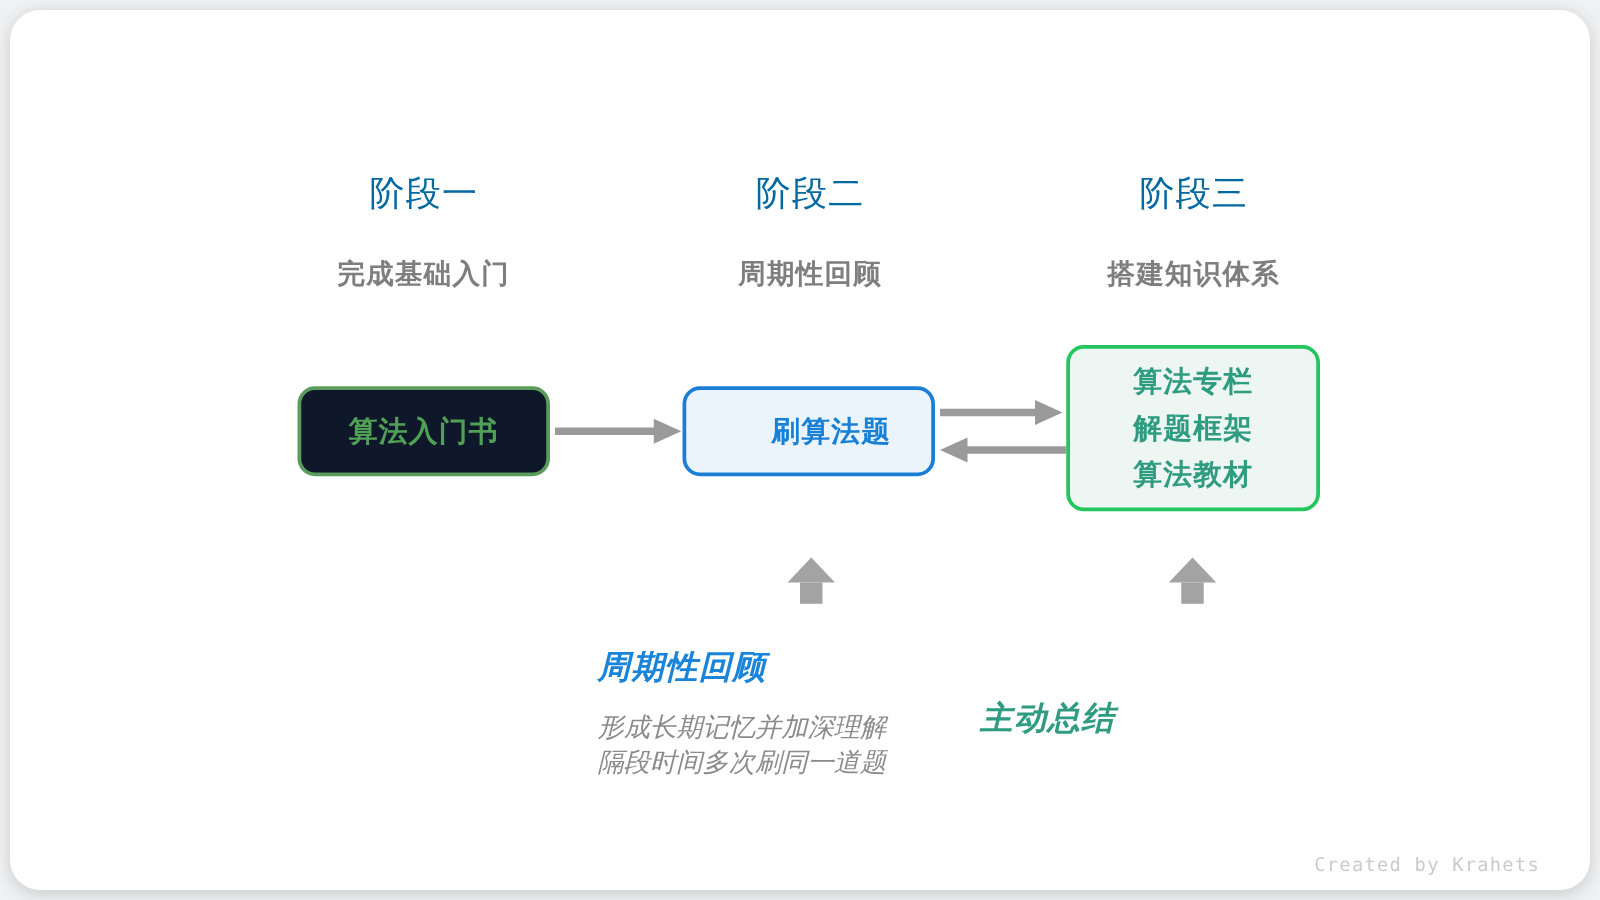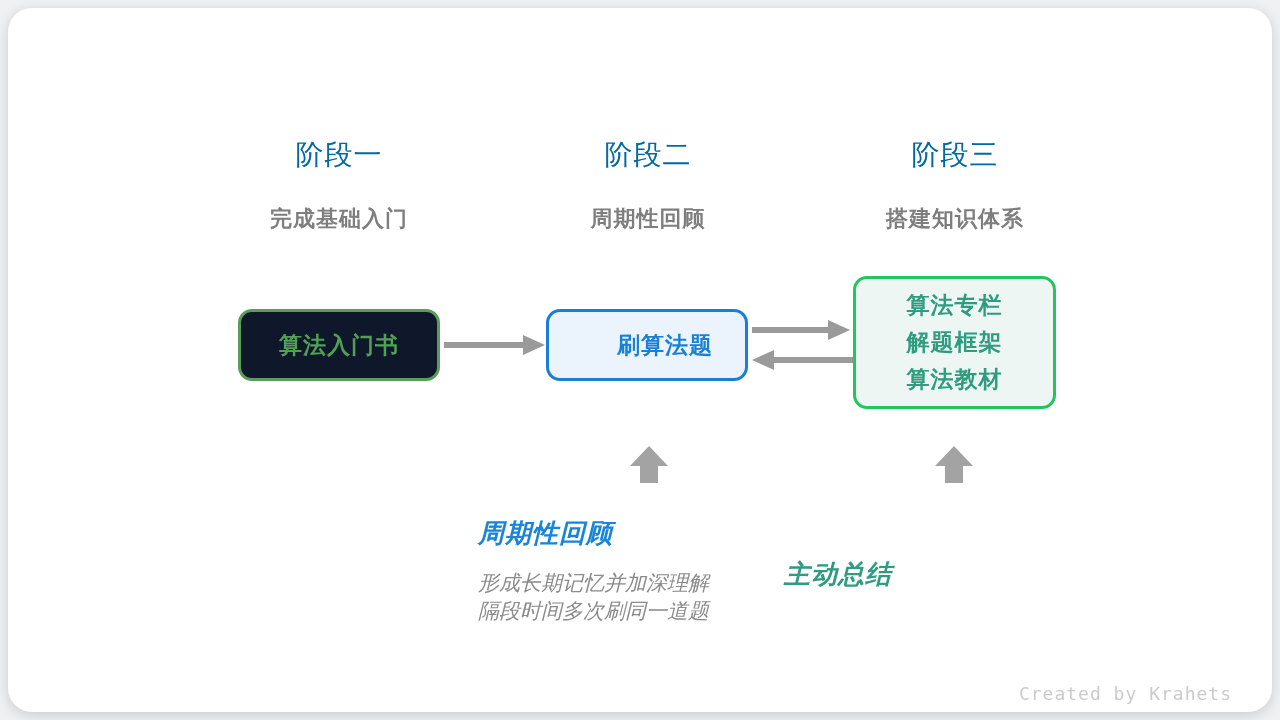--- a/index.html
+++ b/index.html
@@ -135,21 +135,21 @@
     margin-top: 18px;
     font-size: 21px;
     line-height: 28px;
     color: #8b8b8b;
   }
   
   .credit {
     position: absolute;
     right: 40px; top: 675px;
     font-family: "DejaVu Sans Mono", monospace;
-    font-size: 18px;
+    font-size: 15px;
     letter-spacing: 1px;
     color: #cbcbcb;
   }
 </style>
 </head>
 <body>
 
 <div class="stage-canvas">
   <div class="card">
 

